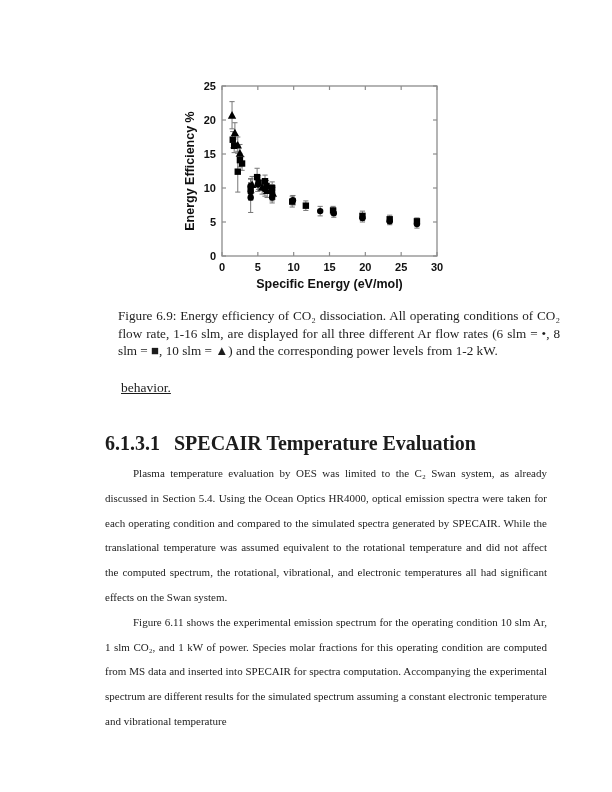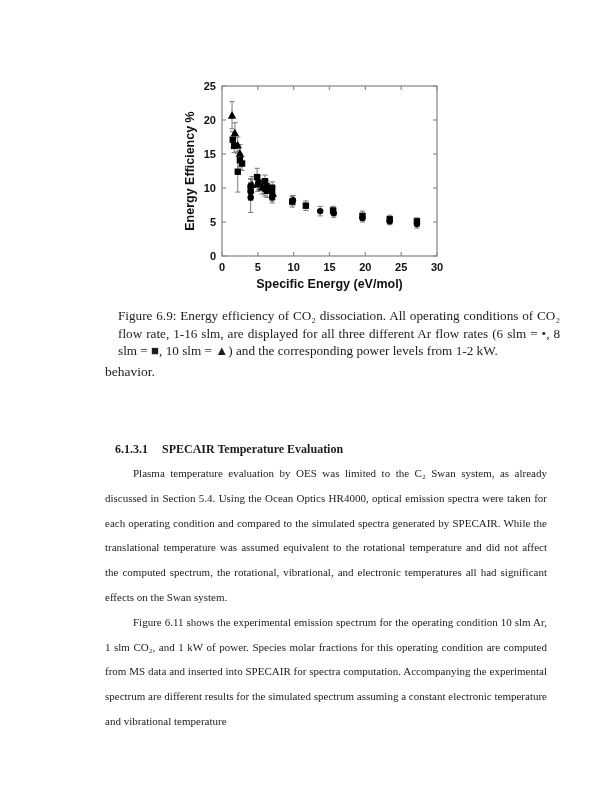--- a/index.html
+++ b/index.html
@@ -26,38 +26,39 @@
     width: 442px;
     margin: 13px;
     font-size: 13.2px;
     line-height: 17.6px;
     text-align: justify;
   }
   .p-behavior {
     position: absolute;
     left: 105px;
     top: 364px;
-    margin: 0;
+    margin: 16px;
     font-size: 13.5px;
+    text-decoration: underline;
   }
   .h-section {
     position: absolute;
     left: 105px;
     top: 401px;
     margin: 0;
     font-size: 14.6px;
     font-weight: bold;
   }
   .h-section .num { margin-right: 16px; }
   .h-sub {
     position: absolute;
     left: 105px;
     top: 432px;
-    margin: 10px;
-    font-size: 12px;
+    margin: 0;
+    font-size: 20px;
     font-weight: bold;
   }
   .h-sub .num { margin-right: 14px; }
   .bodytext {
     position: absolute;
     left: 105px;
     top: 461px;
     width: 442px;
     font-size: 11px;
     line-height: 24.8px;

